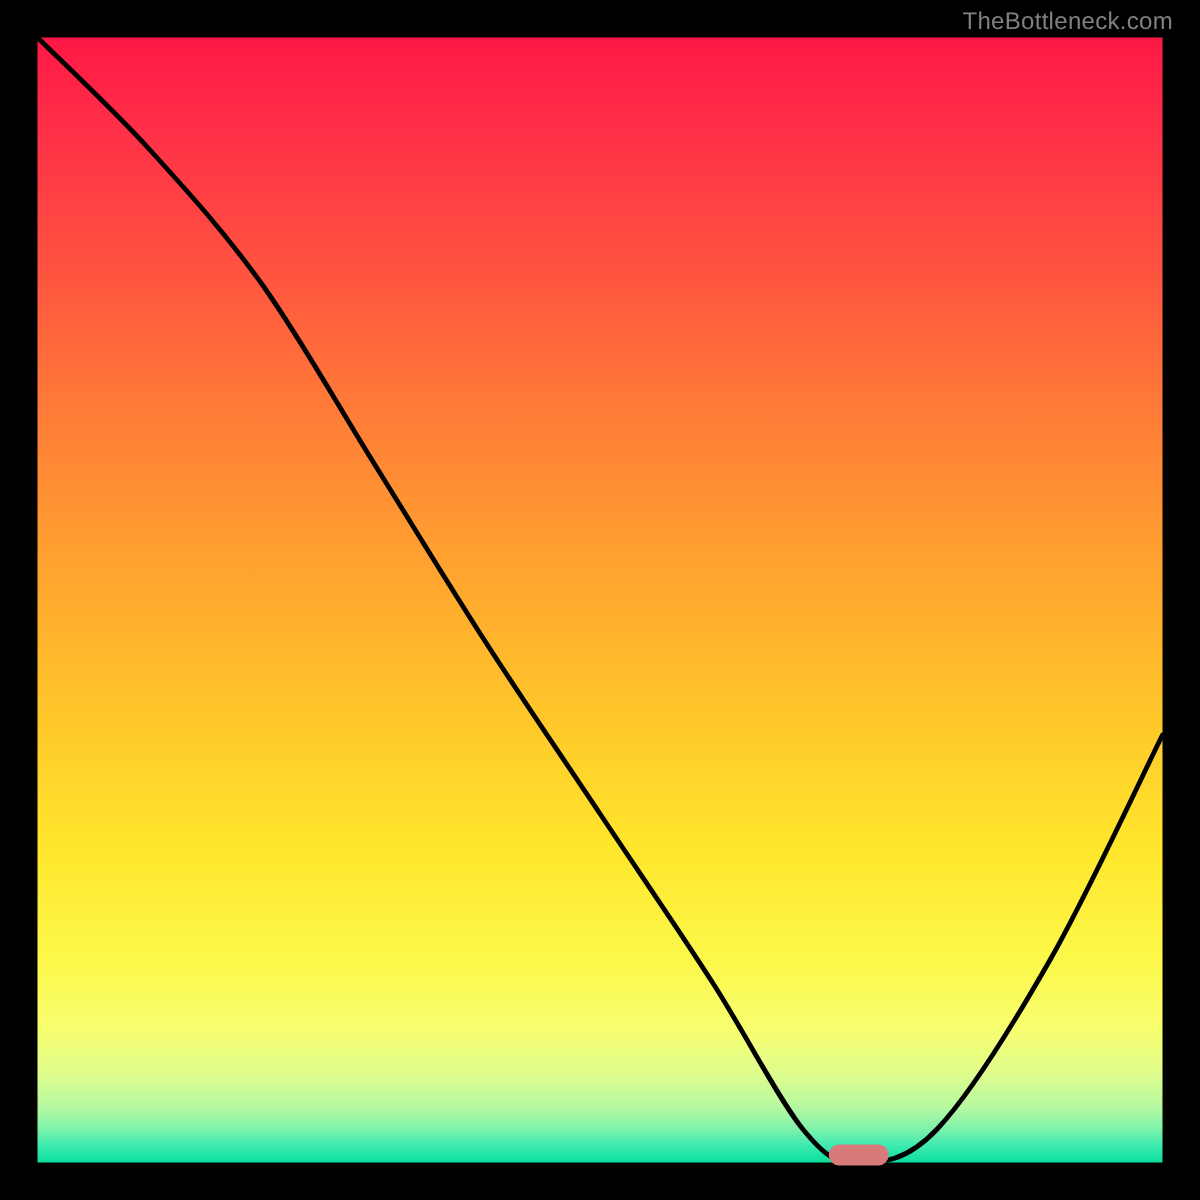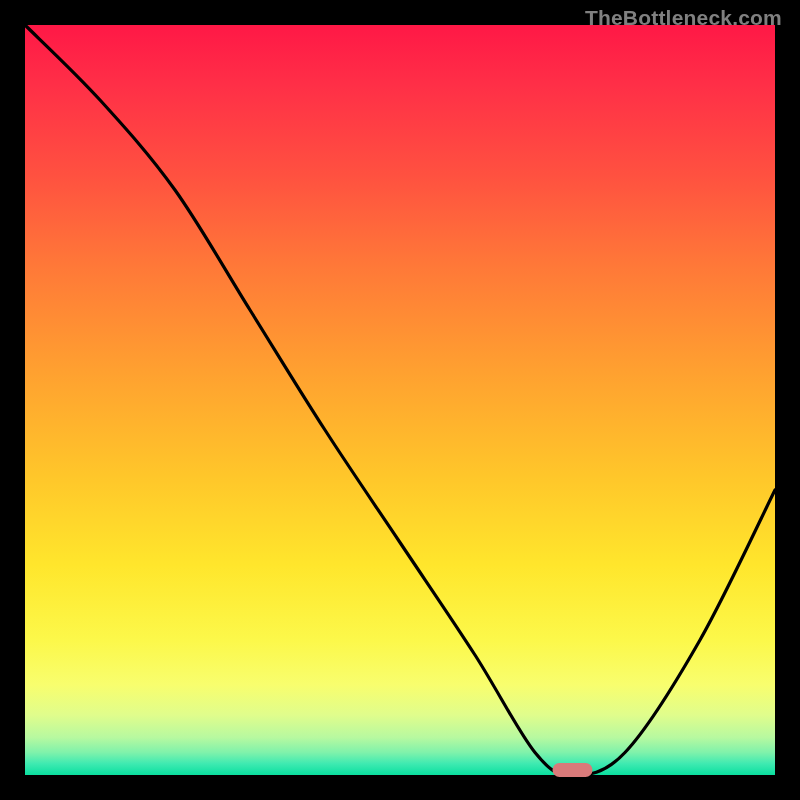--- a/index.html
+++ b/index.html
@@ -9,22 +9,22 @@
     height: 800px;
     background: #000000;
     position: relative;
     font-family: Arial, sans-serif;
   }
   .watermark {
     position: absolute;
     top: 6px;
     right: 18px;
     color: #808080;
-    font-size: 21px;
-    font-weight: 700;
+    font-size: 16px;
+    font-weight: 400;
     z-index: 10;
     letter-spacing: 0.2px;
   }
   .plot-area {
     position: absolute;
     left: 25px;
     top: 25px;
     width: 750px;
     height: 750px;
   }

